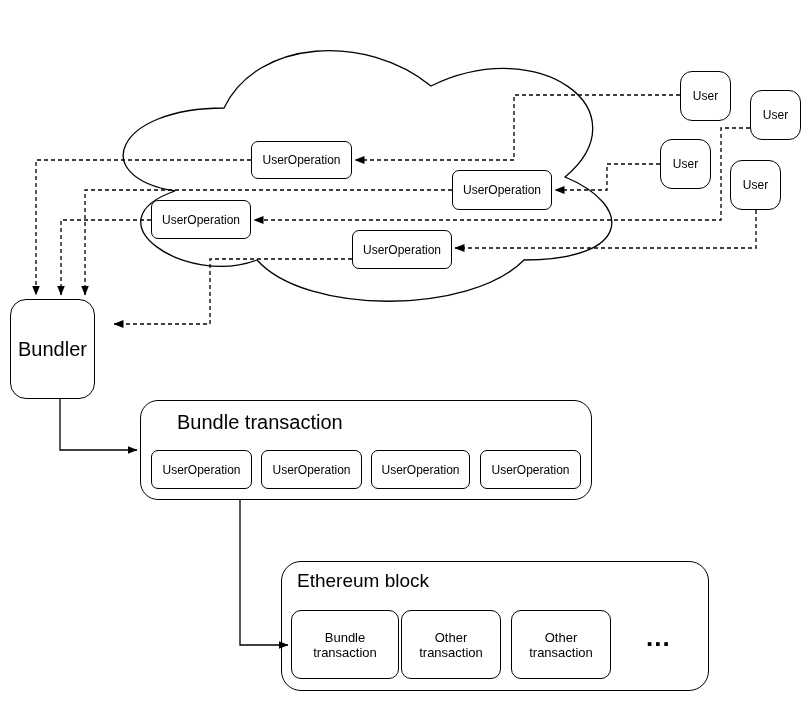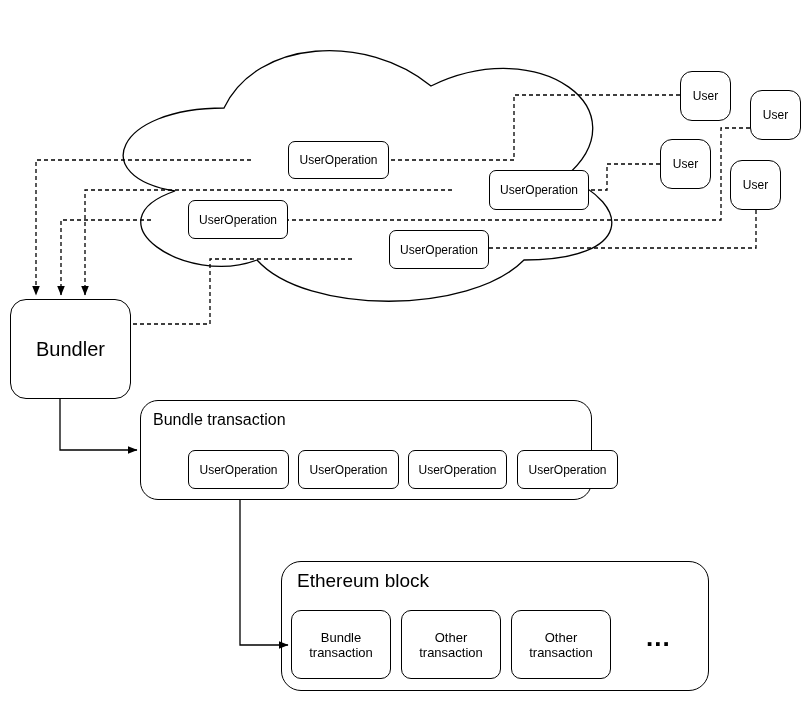--- a/index.html
+++ b/index.html
@@ -7,33 +7,33 @@
     position:relative;width:811px;height:701px;background:#ffffff;
     font-family:"Liberation Sans","DejaVu Sans",sans-serif;color:#000;
     overflow:hidden;
   }
   .layer{position:absolute;left:0;top:0;width:811px;height:701px;}
   .node{
     position:absolute;display:flex;align-items:center;justify-content:center;
     text-align:left;border:1.3px solid #000;background:#fff;
     box-sizing:border-box;white-space:nowrap;
   }
-  .uo{border-radius:7px;font-size:12px;margin-left:37px;}
+  .uo{border-radius:7px;font-size:12px;}
   .user{border-radius:12px;font-size:12px;}
   .bundler{border-radius:16px;font-size:20px;}
   .container{
     position:absolute;border:1.3px solid #000;background:transparent;
     box-sizing:border-box;
   }
   .bundle-tx{border-radius:18px;}
   .eth-block{border-radius:20px;}
   .ebox{border-radius:10px;font-size:13px;line-height:15px;flex-direction:column;white-space:normal;}
   .title{position:absolute;white-space:nowrap;}
   .cloud-title{font-size:19px;}
-  .bt-title{font-size:16px;}
+  .bt-title{font-size:20px;margin-left:24px;}
   .eb-title{font-size:19px;text-align:center;}
   .dots{position:absolute;font-size:26px;font-weight:bold;letter-spacing:1px;}
   svg .edge{fill:none;stroke:#000;stroke-width:1.3;}
   svg .dashed{stroke-dasharray:4 3;}
   svg .cloud{fill:none;stroke:#000;stroke-width:1.3;}
 </style>
 </head>
 <body>
 
 <div class="canvas">
@@ -67,33 +67,33 @@
   <div class="node uo" style="left:251px;top:141px;width:101px;height:38px;">UserOperation</div>
   <div class="node uo" style="left:452px;top:170px;width:100px;height:40px;">UserOperation</div>
   <div class="node uo" style="left:151px;top:200px;width:100px;height:39px;">UserOperation</div>
   <div class="node uo" style="left:352px;top:230px;width:100px;height:39px;">UserOperation</div>
 
   <div class="node user" style="left:680px;top:71px;width:51px;height:50px;">User</div>
   <div class="node user" style="left:750px;top:90px;width:51px;height:50px;">User</div>
   <div class="node user" style="left:660px;top:139px;width:51px;height:50px;">User</div>
   <div class="node user" style="left:730px;top:160px;width:51px;height:50px;">User</div>
 
-  <div class="node bundler" style="left:10px;top:299px;width:121px;height:100px;">Bundler</div>
+  <div class="node bundler" style="left:10px;top:299px;width:85px;height:100px;">Bundler</div>
 
   <div class="container bundle-tx" style="left:140px;top:400px;width:452px;height:100px;"></div>
   <div class="title bt-title" style="left:153px;top:411px;">Bundle transaction</div>
   <div class="node uo" style="left:151px;top:450px;width:101px;height:39px;">UserOperation</div>
   <div class="node uo" style="left:261px;top:450px;width:101px;height:39px;">UserOperation</div>
   <div class="node uo" style="left:371px;top:450px;width:99px;height:39px;">UserOperation</div>
   <div class="node uo" style="left:480px;top:450px;width:101px;height:39px;">UserOperation</div>
 
   <div class="container eth-block" style="left:281px;top:561px;width:428px;height:130px;"></div>
   <div class="title eb-title" style="left:297px;top:570px;">Ethereum block</div>
 
-  <div class="node ebox" style="left:291px;top:610px;width:100px;height:69px;">
+  <div class="node ebox" style="left:291px;top:610px;width:108px;height:69px;">
     <div>Bundle</div>
     <div>transaction</div>
   </div>
   <div class="node ebox" style="left:401px;top:610px;width:100px;height:69px;">
     <div>Other</div>
     <div>transaction</div>
   </div>
   <div class="node ebox" style="left:511px;top:610px;width:100px;height:69px;">
     <div>Other</div>
     <div>transaction</div>

